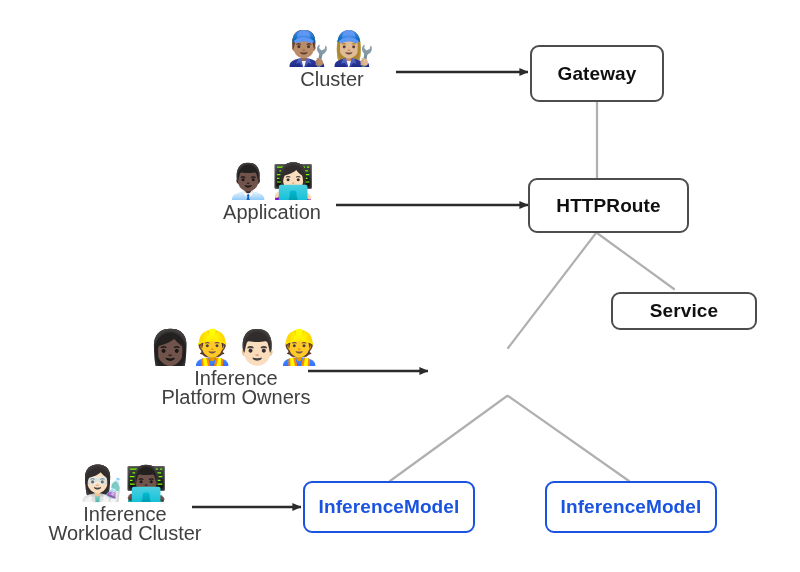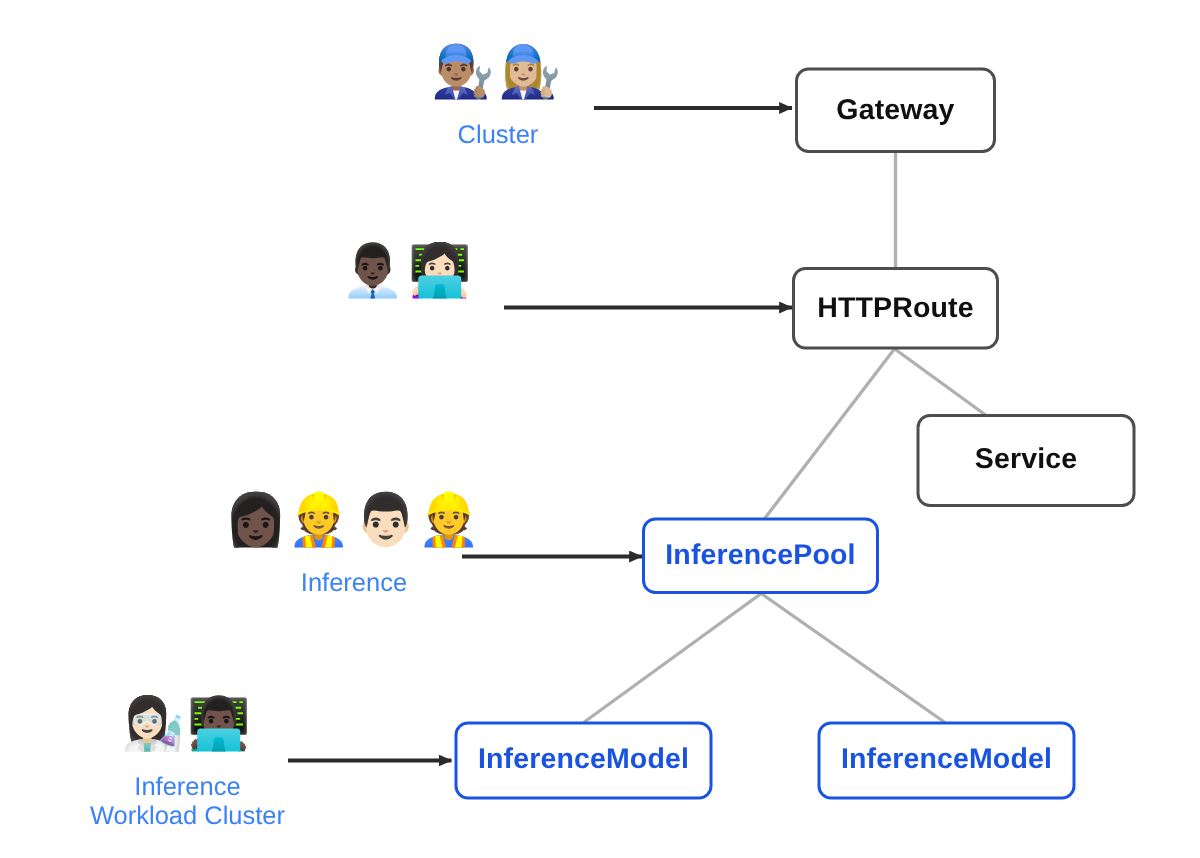--- a/index.html
+++ b/index.html
@@ -57,24 +57,24 @@
     width: 210px;
   }
   .persona .faces {
     font-size: 34px;
     line-height: 40px;
     letter-spacing: 2px;
     white-space: nowrap;
     font-family: "DejaVu Sans", sans-serif;
   }
   .persona .pname {
-    font-size: 17px;
+    font-size: 20px;
     line-height: 19px;
-    color: #3b82f6;
-    margin-top: 12px;
+    color: #404040;
+    margin-top: 2px;
   }
   .persona .pname span { display: block; }
 </style>
 </head>
 <body>
 
 <div id="canvas">
 
   <svg id="wires" viewBox="0 0 800 572" xmlns="http://www.w3.org/2000/svg">
     <defs>
@@ -96,31 +96,28 @@
       <line x1="336" y1="205" x2="528" y2="205"></line>
       <line x1="308" y1="371" x2="428" y2="371"></line>
       <line x1="192" y1="507" x2="301" y2="507"></line>
     </g>
   </svg>
 
   <div class="node gray" style="left:530px; top:45px; width:134px; height:57px;">
     <span>Gateway</span>
   </div>
 
-  <div class="node gray" style="left:528px; top:178px; width:138px; height:55px;">
+  <div class="node gray" style="left:528px; top:178px; width:161px; height:55px;">
     <span>HTTPRoute</span>
   </div>
 
-  <div class="node gray" style="left:611px; top:276px; width:146px; height:62px;">
+  <div class="node gray" style="left:611px; top:292px; width:146px; height:38px;">
     <span>Service</span>
   </div>
 
-  <div class="node blue" style="left:428px; top:345px; width:158px; height:51px;">
-    <span>InferencePool</span>
-  </div>
 
   <div class="node blue" style="left:303px; top:481px; width:172px; height:52px;">
     <span>InferenceModel</span>
   </div>
 
   <div class="node blue" style="left:545px; top:481px; width:172px; height:52px;">
     <span>InferenceModel</span>
   </div>
 
   <div class="persona" style="left:227px; top:28px;">
@@ -130,29 +127,31 @@
     <div class="pname">
       <span>Cluster</span>
     </div>
   </div>
 
   <div class="persona" style="left:167px; top:161px;">
     <div class="faces">
       <span>👨🏿‍💼</span><span>👩🏻‍💻</span>
     </div>
     <div class="pname">
+      <span>Application</span>
     </div>
   </div>
 
   <div class="persona" style="left:131px; top:327px;">
     <div class="faces">
       <span>👩🏿‍👷</span><span>👨🏻‍👷</span>
     </div>
     <div class="pname">
       <span>Inference</span>
+      <span>Platform Owners</span>
     </div>
   </div>
 
   <div class="persona" style="left:20px; top:463px;">
     <div class="faces">
       <span>👩🏻‍🔬</span><span>👨🏿‍💻</span>
     </div>
     <div class="pname">
       <span>Inference</span>
       <span>Workload Cluster</span>

